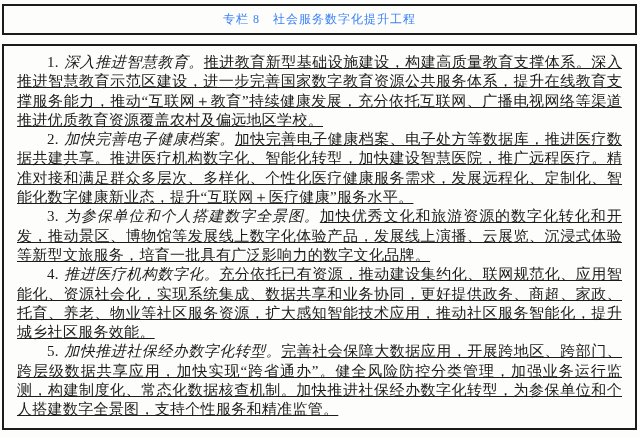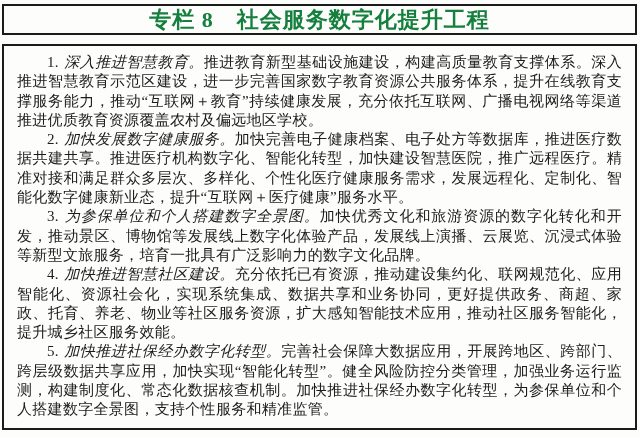--- a/index.html
+++ b/index.html
@@ -19,24 +19,24 @@
     position: absolute;
     left: 2px; right: 3px; top: 4px;
     height: 31px;
     border: 2px solid #1b1b1b;
     display: flex;
     align-items: center;
     justify-content: center;
     background: #fdfdfc;
   }
   .title-box h1 {
-    font-size: 22px;
-    font-weight: bold;
+    font-size: 12px;
+    font-weight: normal;
     letter-spacing: 1px;
-    color: #15803d;
+    color: #3b82f6;
     white-space: nowrap;
   }
   .body-box {
     position: absolute;
     left: 2px; right: 3px; top: 44px;
     bottom: 7px;
     border: 2px solid #1b1b1b;
     background: #fdfdfc;
     padding: 7px 13px 4px 13px;
     overflow: hidden;
@@ -51,38 +51,39 @@
   }
   .para .num {
     margin-right: 0.35em;
   }
   .para .lead {
     font-style: italic; 
     margin-top: 48px;
   }
   .para .ptext {
     font-style: normal;
+    text-decoration: underline;
   }
 </style>
 </head>
 <body>
 
 <div class="page">
 
   <div class="title-box">
     <h1>专栏 8　社会服务数字化提升工程</h1>
   </div>
 
   <div class="body-box">
 
     <p class="para"><span class="num">1.</span><span class="lead">深入推进智慧教育。</span><span class="ptext">推进教育新型基础设施建设，构建高质量教育支撑体系。深入推进智慧教育示范区建设，进一步完善国家数字教育资源公共服务体系，提升在线教育支撑服务能力，推动“互联网＋教育”持续健康发展，充分依托互联网、广播电视网络等渠道推进优质教育资源覆盖农村及偏远地区学校。</span></p>
 
-    <p class="para"><span class="num">2.</span><span class="lead">加快发展数字健康服务。</span><span class="ptext">加快完善电子健康档案、电子处方等数据库，推进医疗数据共建共享。推进医疗机构数字化、智能化转型，加快建设智慧医院，推广远程医疗。精准对接和满足群众多层次、多样化、个性化医疗健康服务需求，发展远程化、定制化、智能化数字健康新业态，提升“互联网＋医疗健康”服务水平。</span></p>
+    <p class="para"><span class="num">2.</span><span class="lead">加快完善电子健康档案。</span><span class="ptext">加快完善电子健康档案、电子处方等数据库，推进医疗数据共建共享。推进医疗机构数字化、智能化转型，加快建设智慧医院，推广远程医疗。精准对接和满足群众多层次、多样化、个性化医疗健康服务需求，发展远程化、定制化、智能化数字健康新业态，提升“互联网＋医疗健康”服务水平。</span></p>
 
     <p class="para"><span class="num">3.</span><span class="lead">为参保单位和个人搭建数字全景图。</span><span class="ptext">加快优秀文化和旅游资源的数字化转化和开发，推动景区、博物馆等发展线上数字化体验产品，发展线上演播、云展览、沉浸式体验等新型文旅服务，培育一批具有广泛影响力的数字文化品牌。</span></p>
 
-    <p class="para"><span class="num">4.</span><span class="lead">加快推进智慧社区建设。</span><span class="ptext">充分依托已有资源，推动建设集约化、联网规范化、应用智能化、资源社会化，实现系统集成、数据共享和业务协同，更好提供政务、商超、家政、托育、养老、物业等社区服务资源，扩大感知智能技术应用，推动社区服务智能化，提升城乡社区服务效能。</span></p>
+    <p class="para"><span class="num">4.</span><span class="lead">推进医疗机构数字化。</span><span class="ptext">充分依托已有资源，推动建设集约化、联网规范化、应用智能化、资源社会化，实现系统集成、数据共享和业务协同，更好提供政务、商超、家政、托育、养老、物业等社区服务资源，扩大感知智能技术应用，推动社区服务智能化，提升城乡社区服务效能。</span></p>
 
-    <p class="para"><span class="num">5.</span><span class="lead">加快推进社保经办数字化转型。</span><span class="ptext">完善社会保障大数据应用，开展跨地区、跨部门、跨层级数据共享应用，加快实现“智能化转型”。健全风险防控分类管理，加强业务运行监测，构建制度化、常态化数据核查机制。加快推进社保经办数字化转型，为参保单位和个人搭建数字全景图，支持个性服务和精准监管。</span></p>
+    <p class="para"><span class="num">5.</span><span class="lead">加快推进社保经办数字化转型。</span><span class="ptext">完善社会保障大数据应用，开展跨地区、跨部门、跨层级数据共享应用，加快实现“跨省通办”。健全风险防控分类管理，加强业务运行监测，构建制度化、常态化数据核查机制。加快推进社保经办数字化转型，为参保单位和个人搭建数字全景图，支持个性服务和精准监管。</span></p>
 
   </div>
 
 </div>
 
 </body></html>

